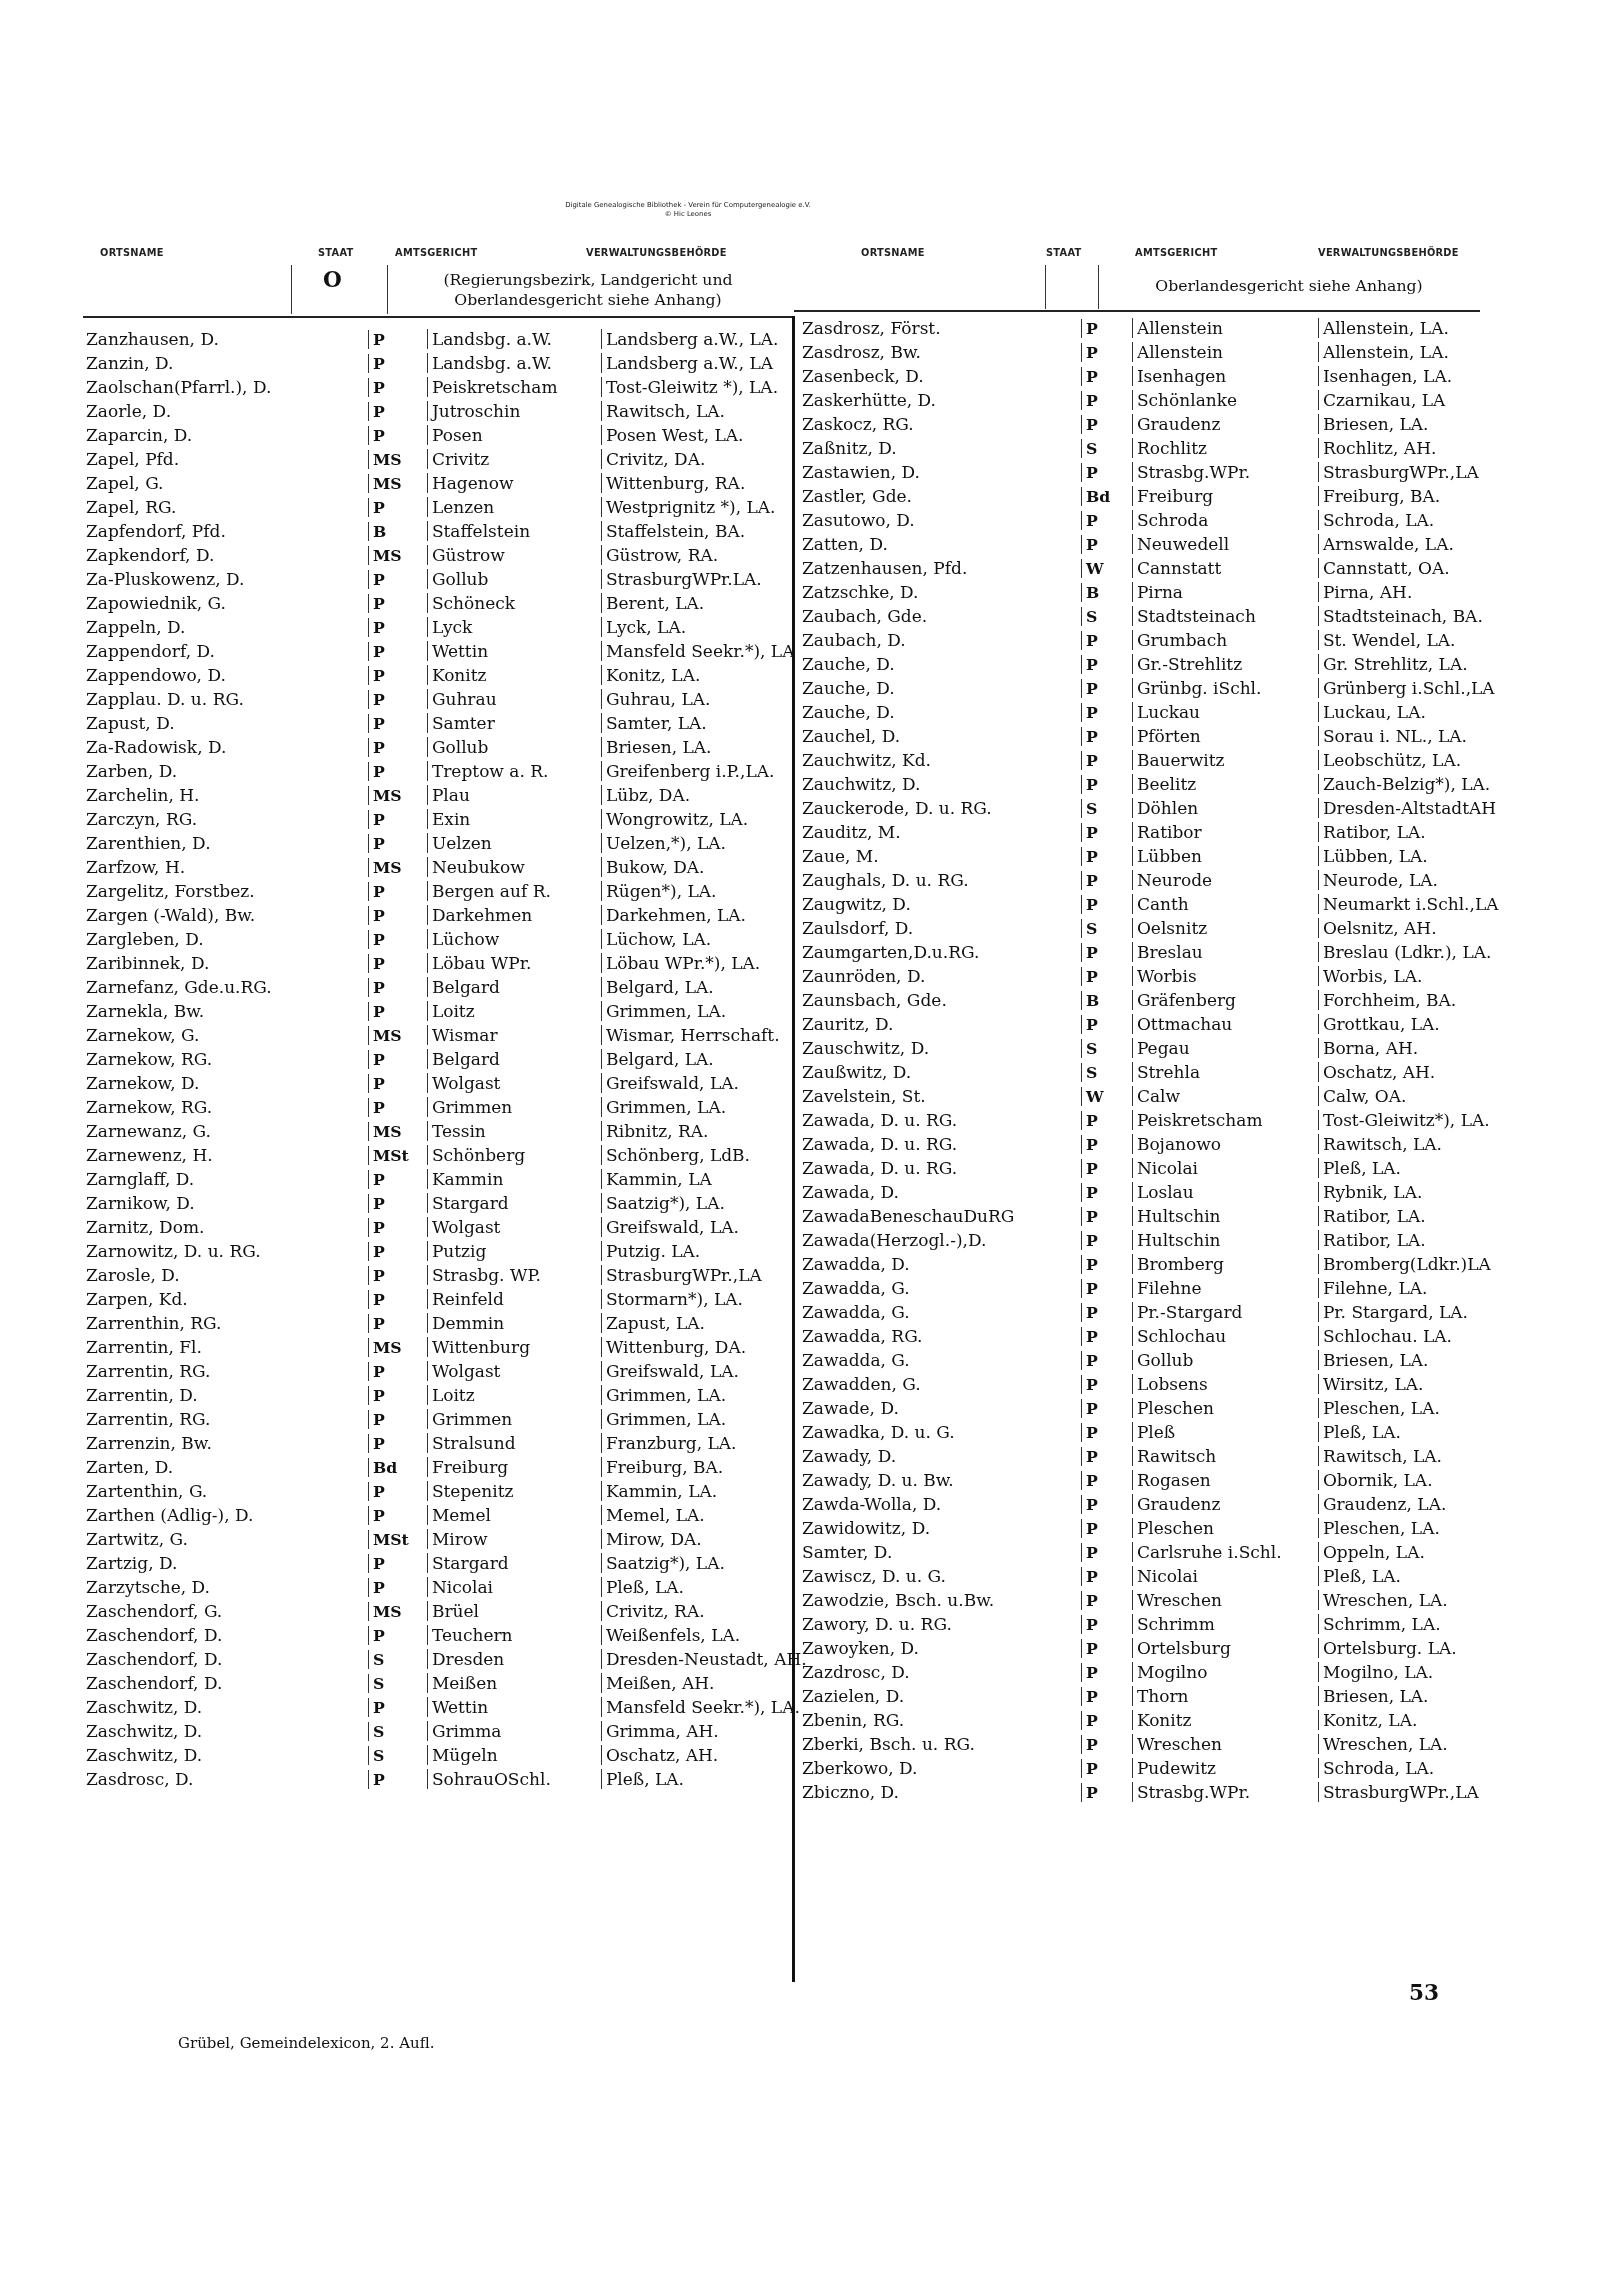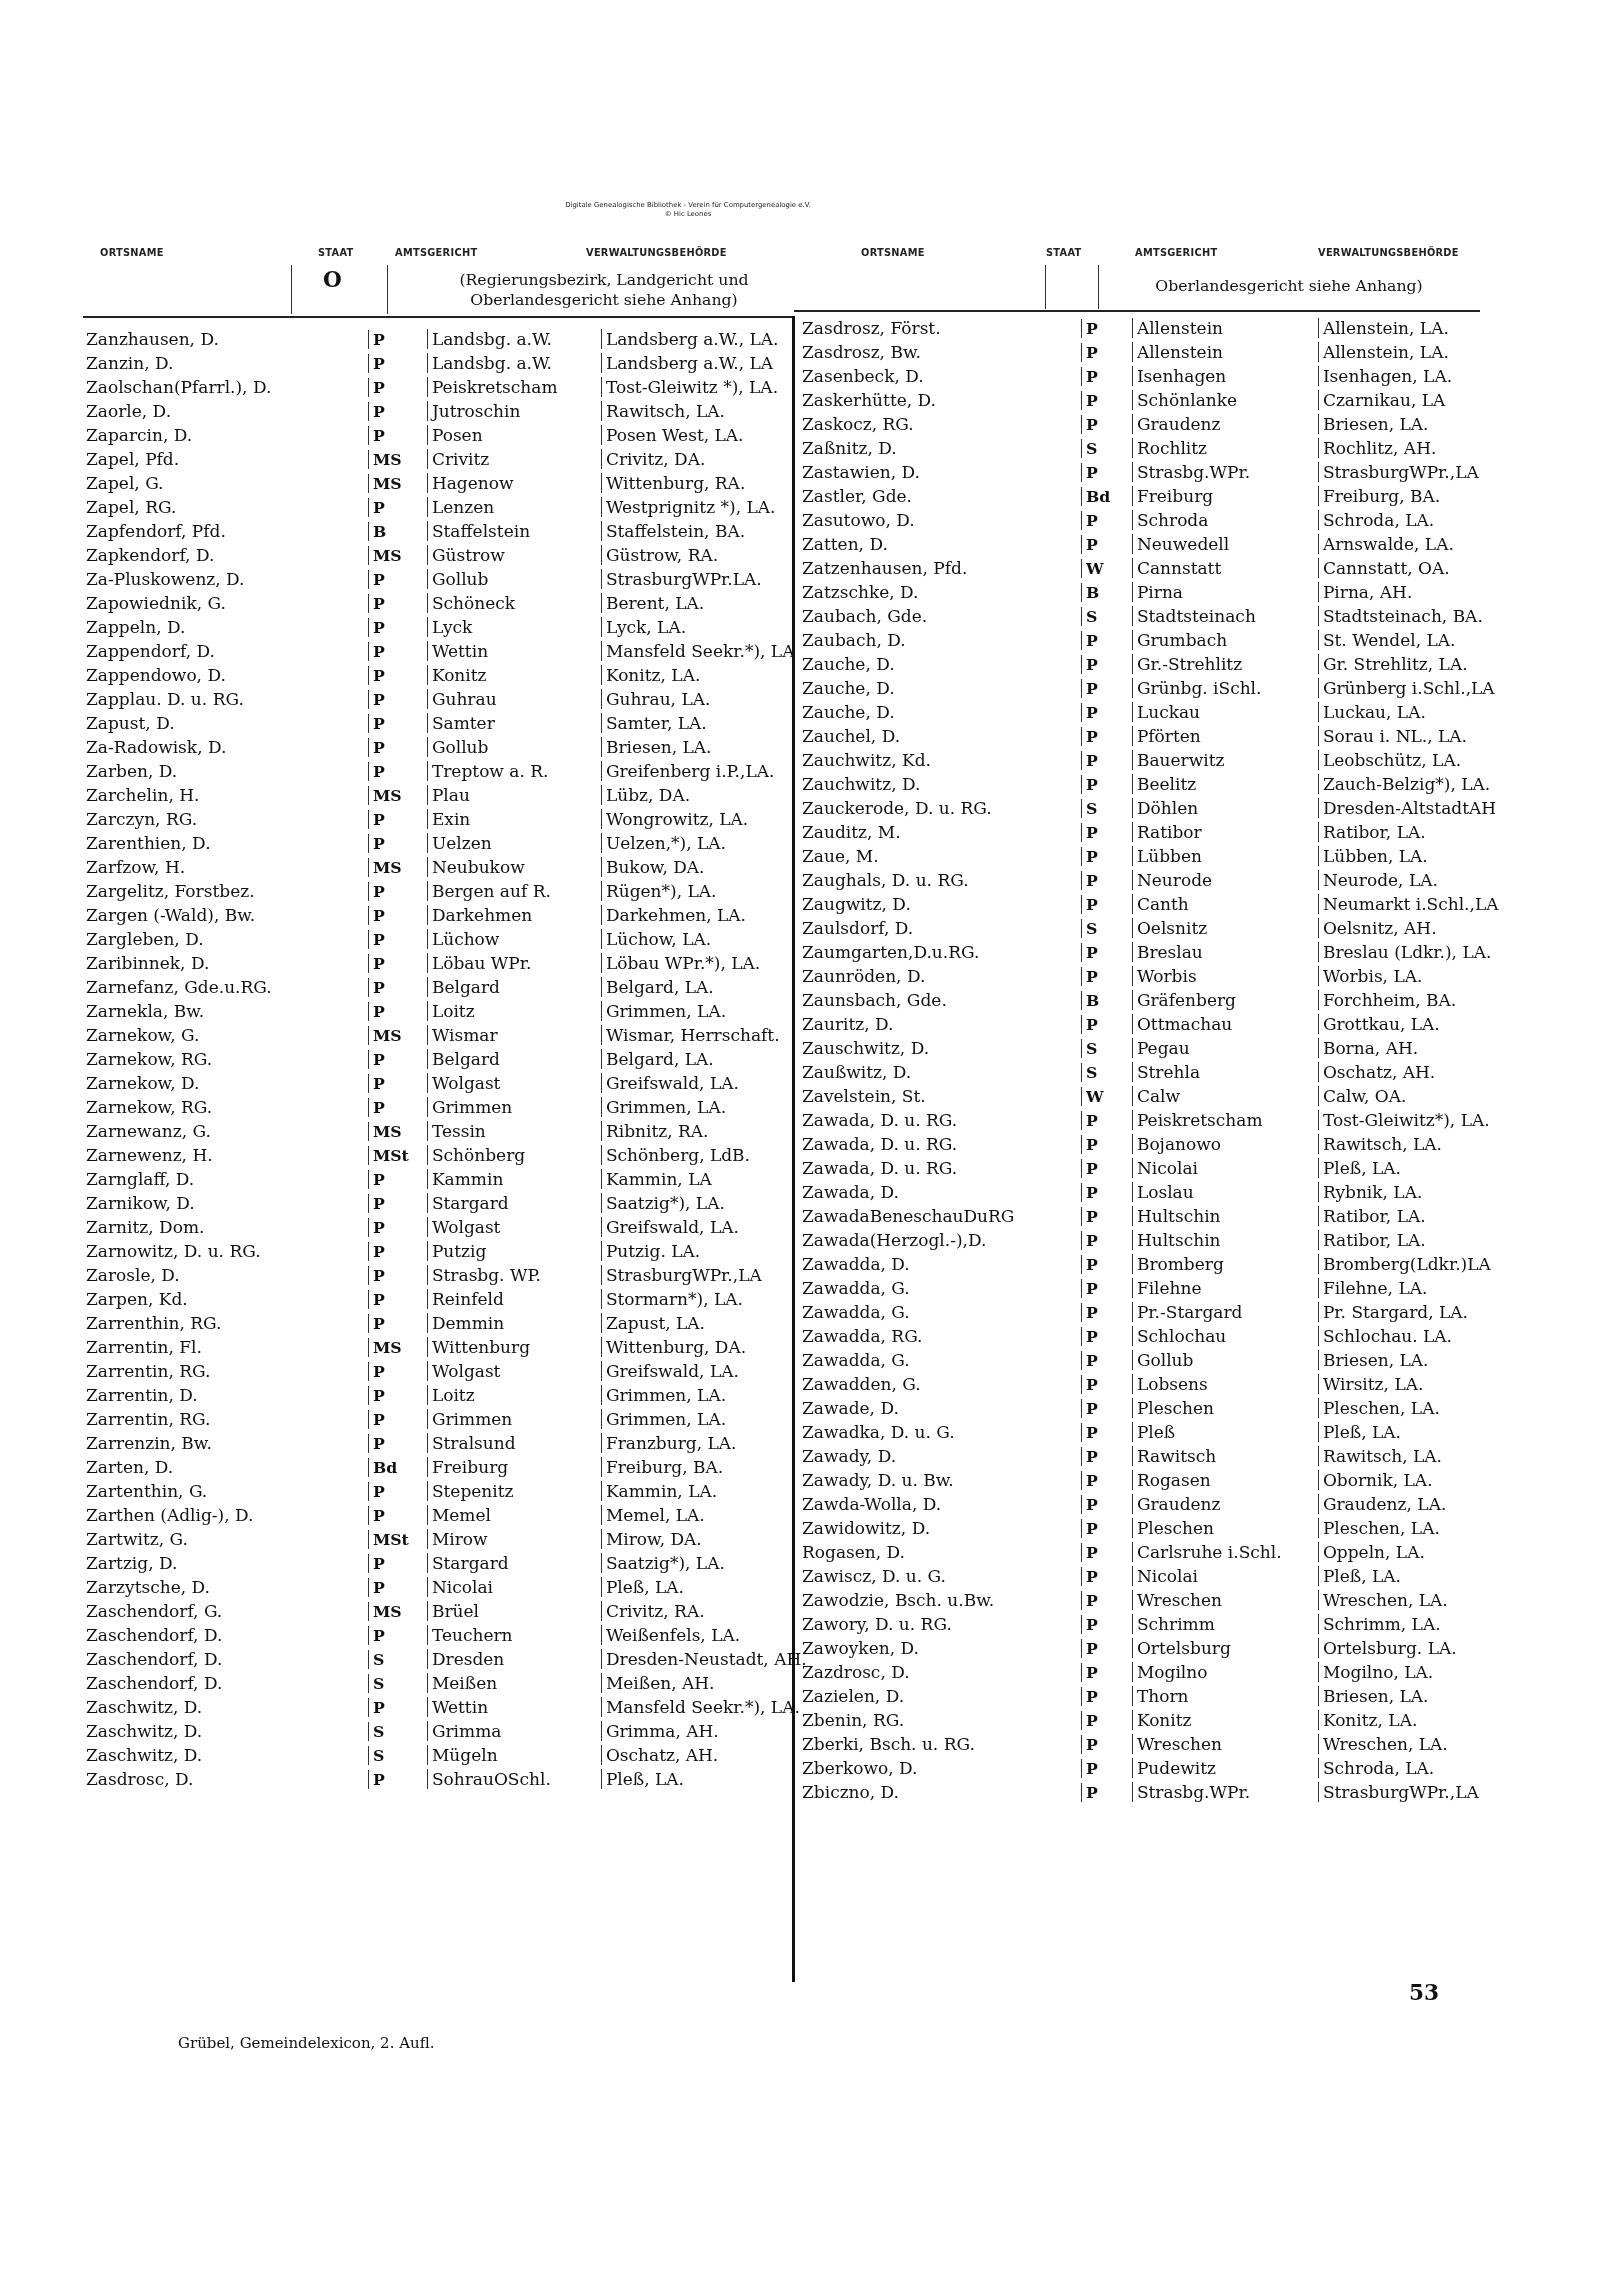--- a/index.html
+++ b/index.html
@@ -38,21 +38,21 @@
 <div class="colhdr" style="left:586px">VERWALTUNGSBEHÖRDE</div>
 
 <div class="colhdr" style="left:861px">ORTSNAME</div>
 <div class="colhdr" style="left:1046px">STAAT</div>
 <div class="colhdr" style="left:1135px">AMTSGERICHT</div>
 <div class="colhdr" style="left:1318px">VERWALTUNGSBEHÖRDE</div>
 
 <div class="staat-big" style="left:323px;top:267px">O</div>
 <div class="vline" style="left:291px;top:265px;height:49px;width:1px;background:#333"></div>
 <div class="vline" style="left:387px;top:265px;height:49px;width:1px;background:#333"></div>
-<div class="intro" style="left:408px;top:270px;width:392px">
+<div class="intro" style="left:392px;top:270px;width:392px">
   <div>(Regierungsbezirk, Landgericht und</div>
   <div>Oberlandesgericht siehe Anhang)</div>
 </div>
 
 <div class="vline" style="left:1045px;top:265px;height:44px;width:1px;background:#333"></div>
 <div class="vline" style="left:1098px;top:265px;height:44px;width:1px;background:#333"></div>
 <div class="intro" style="left:1103px;top:276px;width:372px">
   <div>Oberlandesgericht siehe Anhang)</div>
 </div>
 
@@ -730,21 +730,21 @@
       <span class="c-ag">Graudenz</span>
       <span class="c-vb">Graudenz, LA.</span>
     </div>
     <div class="row">
       <span class="c-ort">Zawidowitz, D.</span>
       <span class="c-st">P</span>
       <span class="c-ag">Pleschen</span>
       <span class="c-vb">Pleschen, LA.</span>
     </div>
     <div class="row">
-      <span class="c-ort">Rogasen, D.</span>
+      <span class="c-ort">Samter, D.</span>
       <span class="c-st">P</span>
       <span class="c-ag">Carlsruhe i.Schl.</span>
       <span class="c-vb">Oppeln, LA.</span>
     </div>
     <div class="row">
       <span class="c-ort">Zawiscz, D. u. G.</span>
       <span class="c-st">P</span>
       <span class="c-ag">Nicolai</span>
       <span class="c-vb">Pleß, LA.</span>
     </div>

